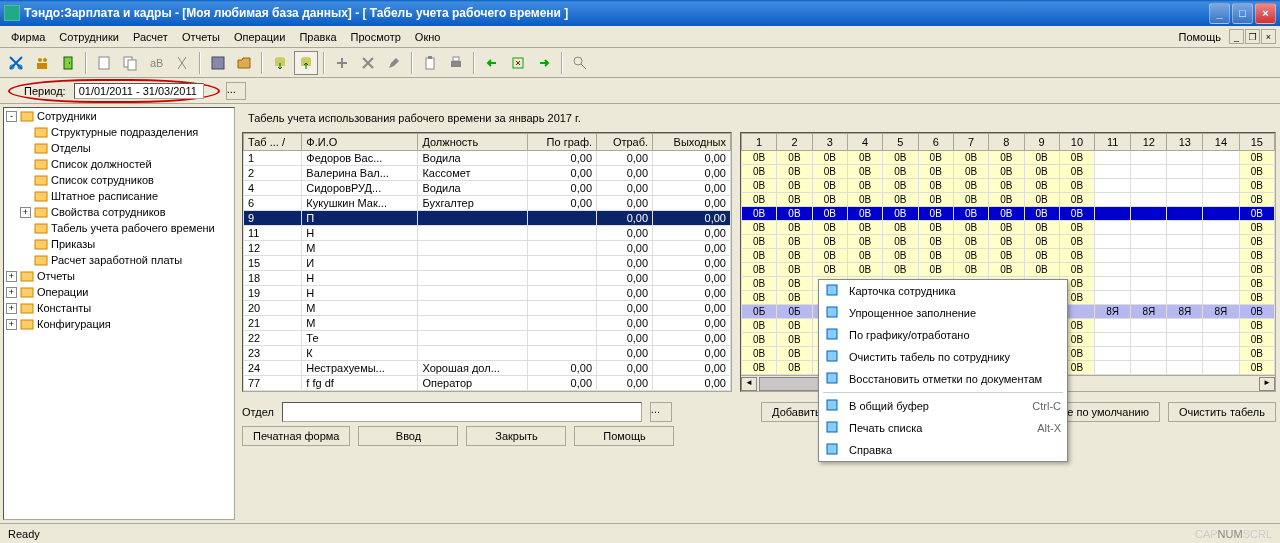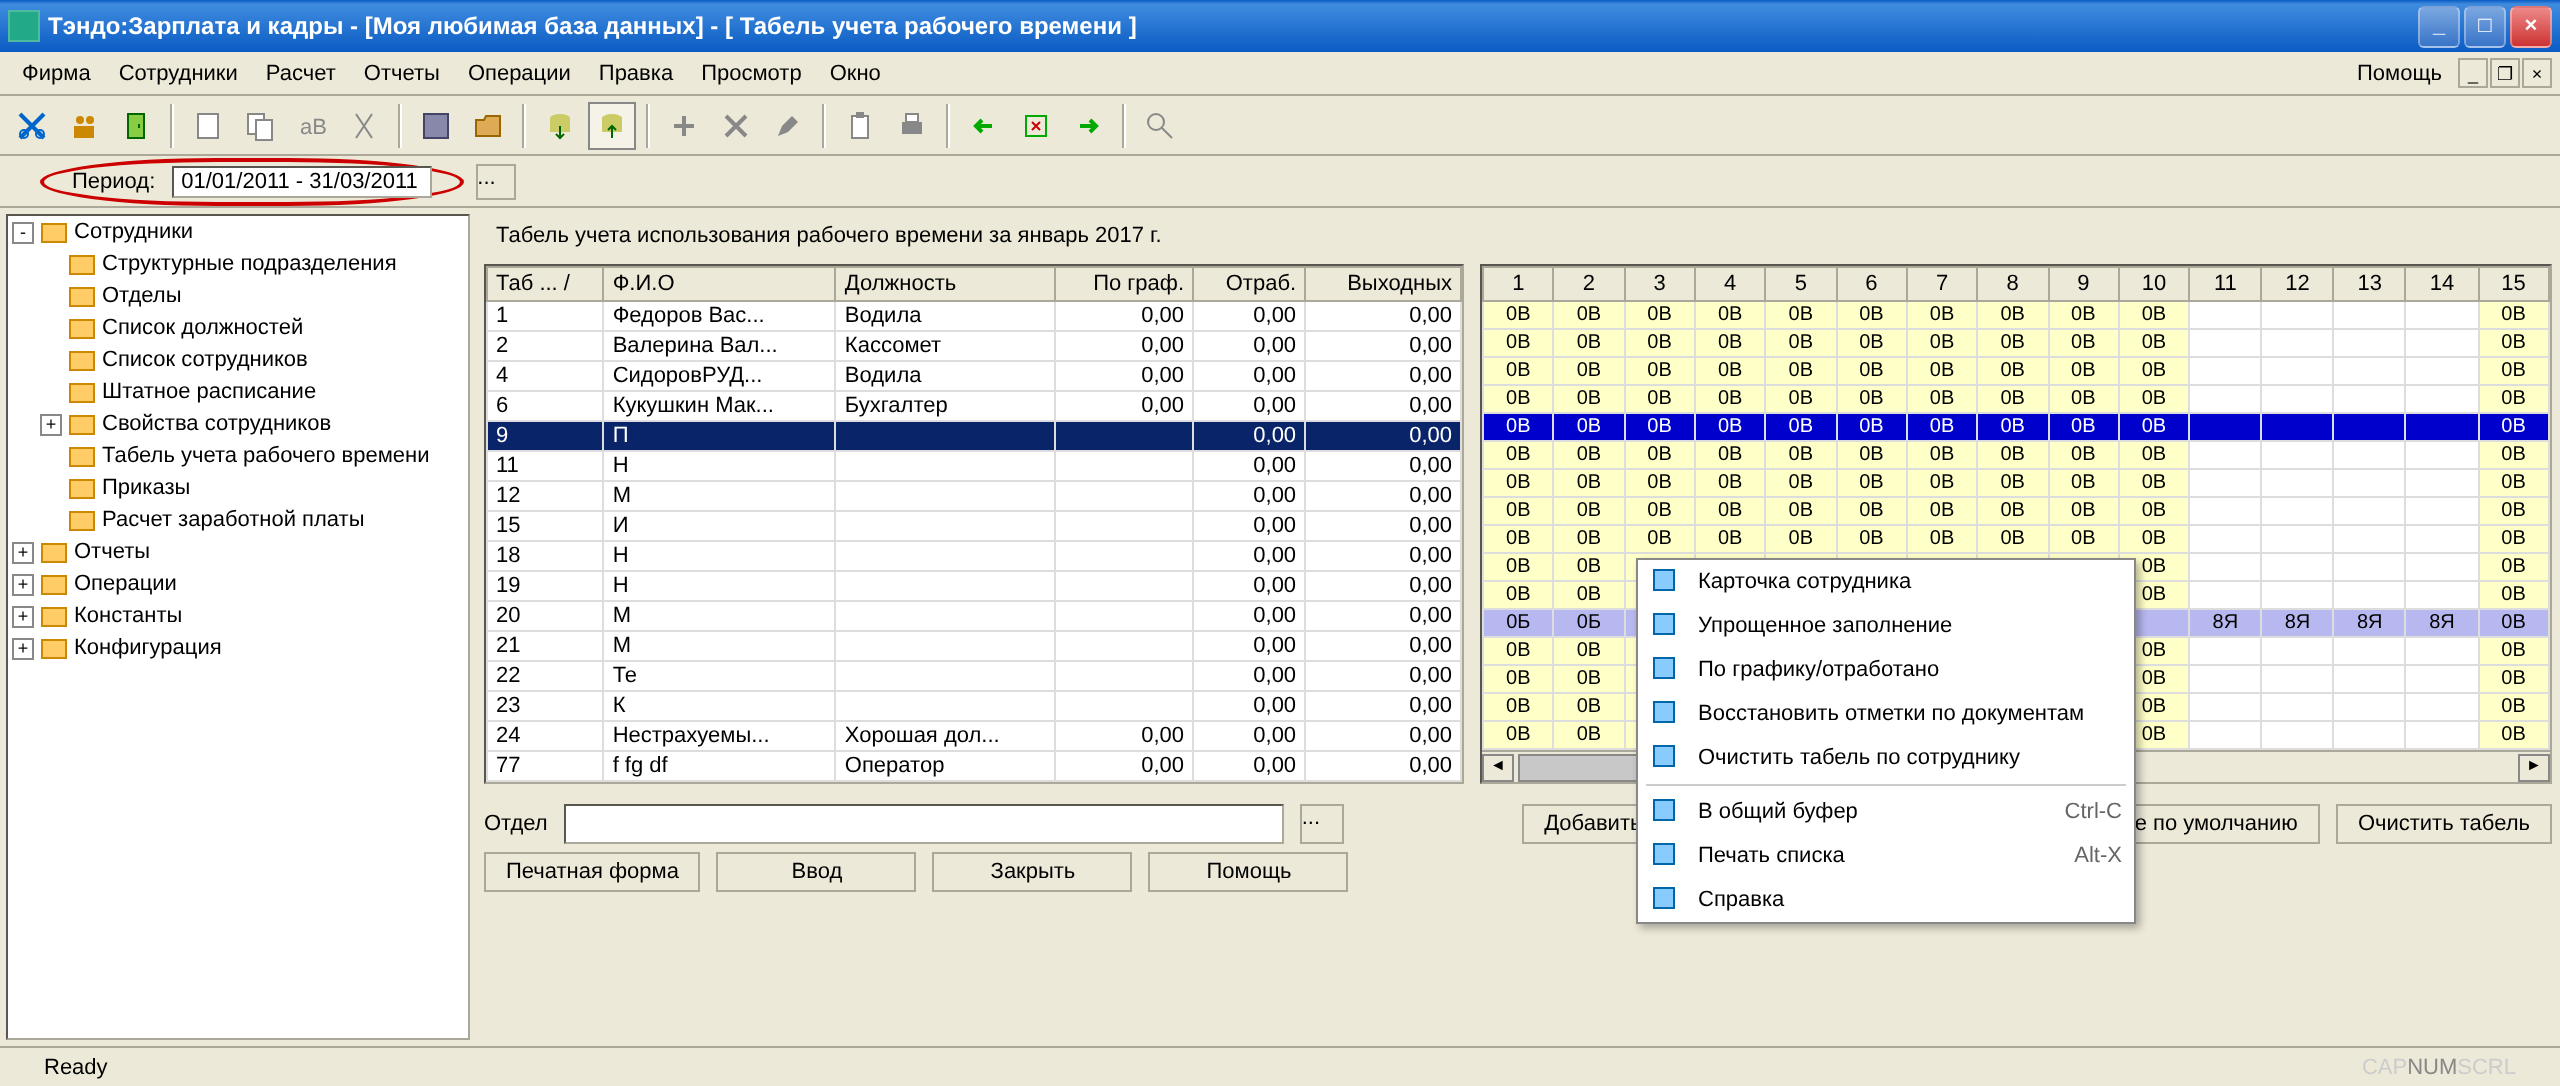--- a/index.html
+++ b/index.html
@@ -15,21 +15,21 @@
 .menubar { background: #ece9d8; height: 22px; display: flex; align-items: center; padding: 0 4px; border-bottom: 1px solid #aca899; }
 .menubar-left { display: flex; }
 .menubar-spacer { flex: 1; }
 .menu-item { padding: 2px 7px; cursor: pointer; }
 .mini-btn { width: 15px; height: 15px; background: #ece9d8; border: 1px solid #aca899; margin-left: 1px; display: flex; align-items: center; justify-content: center; font-size: 9px; cursor: pointer; }
 
 .toolbar { background: #ece9d8; height: 30px; display: flex; align-items: center; padding: 2px 4px; border-bottom: 1px solid #aca899; gap: 2px; }
 .tool-btn { width: 24px; height: 24px; border: 1px solid transparent; display: flex; align-items: center; justify-content: center; cursor: pointer; }
 .tool-sep { width: 2px; height: 22px; border-left: 1px solid #aca899; border-right: 1px solid #fff; margin: 0 3px; }
 
-.period-bar { background: #ece9d8; height: 26px; display: flex; align-items: center; padding: 2px 20px; border-bottom: 1px solid #aca899; }
+.period-bar { background: #ece9d8; height: 26px; display: flex; align-items: center; padding: 2px 8px; border-bottom: 1px solid #aca899; }
 .period-box { border: 2px solid #c00; border-radius: 50%/60%; padding: 2px 14px; display: flex; align-items: center; gap: 8px; }
 .period-input { background: white; border: 1px inset #aca899; padding: 1px 4px; width: 130px; }
 .period-btn { width: 20px; height: 18px; background: #ece9d8; border: 1px solid #aca899; cursor: pointer; margin-left: 6px; }
 
 .main-area { display: flex; height: calc(543px - 26px - 22px - 30px - 26px - 20px); }
 
 .tree-panel { width: 232px; background: white; border: 1px inset #aca899; margin: 3px; overflow: auto; }
 .tree-item { display: flex; align-items: center; padding: 1px 2px; cursor: pointer; white-space: nowrap; }
 .tree-item.selected { background: #fff; }
 .tree-toggle { width: 11px; height: 11px; border: 1px solid #888; background: white; font-size: 9px; line-height: 9px; text-align: center; margin-right: 3px; }
@@ -71,21 +71,21 @@
 
 .dept-row { display: flex; align-items: center; gap: 8px; margin-top: 10px; }
 .dept-input { flex: 0 0 360px; background: white; border: 1px inset #aca899; height: 20px; }
 .small-btn { width: 22px; height: 20px; background: #ece9d8; border: 1px solid #aca899; cursor: pointer; }
 
 .action-btns { display: flex; gap: 8px; margin-left: auto; }
 .btn { background: #ece9d8; border: 1px solid #aca899; padding: 3px 10px; cursor: pointer; min-width: 100px; text-align: center; }
 
 .bottom-btns { display: flex; gap: 8px; margin-top: 4px; }
 
-.statusbar { height: 20px; background: #ece9d8; border-top: 1px solid #aca899; display: flex; align-items: center; padding: 0 22px; font-size: 11px; }
+.statusbar { height: 20px; background: #ece9d8; border-top: 1px solid #aca899; display: flex; align-items: center; padding: 0 8px; font-size: 11px; }
 .status-right { margin-left: auto; display: flex; color: #888; }
 .status-right .off { color: #ccc; }
 
 svg { display: block; }
 </style>
 </head>
 <body>
 
 <div class="titlebar">
   <div class="titlebar-icon"></div>
@@ -863,29 +863,29 @@
             </svg>
           </span>
           <span>По графику/отработано</span>
         </div>
         <div class="cm-row">
           <span class="cm-icon">
             <svg width="14" height="14">
               <rect x="2" y="2" width="10" height="10" fill="#8cf" stroke="#06a"></rect>
             </svg>
           </span>
-          <span>Восстановить отметки по документам</span>
+          <span>Очистить табель по сотруднику</span>
         </div>
         <div class="cm-row">
           <span class="cm-icon">
             <svg width="14" height="14">
               <rect x="2" y="2" width="10" height="10" fill="#8cf" stroke="#06a"></rect>
             </svg>
           </span>
-          <span>Очистить табель по сотруднику</span>
+          <span>Восстановить отметки по документам</span>
         </div>
         <div class="cm-sep"></div>
         <div class="cm-row">
           <span class="cm-icon">
             <svg width="14" height="14">
               <rect x="2" y="2" width="10" height="10" fill="#8cf" stroke="#06a"></rect>
             </svg>
           </span>
           <span>В общий буфер</span>
           <span class="cm-shortcut">Ctrl-C</span>

